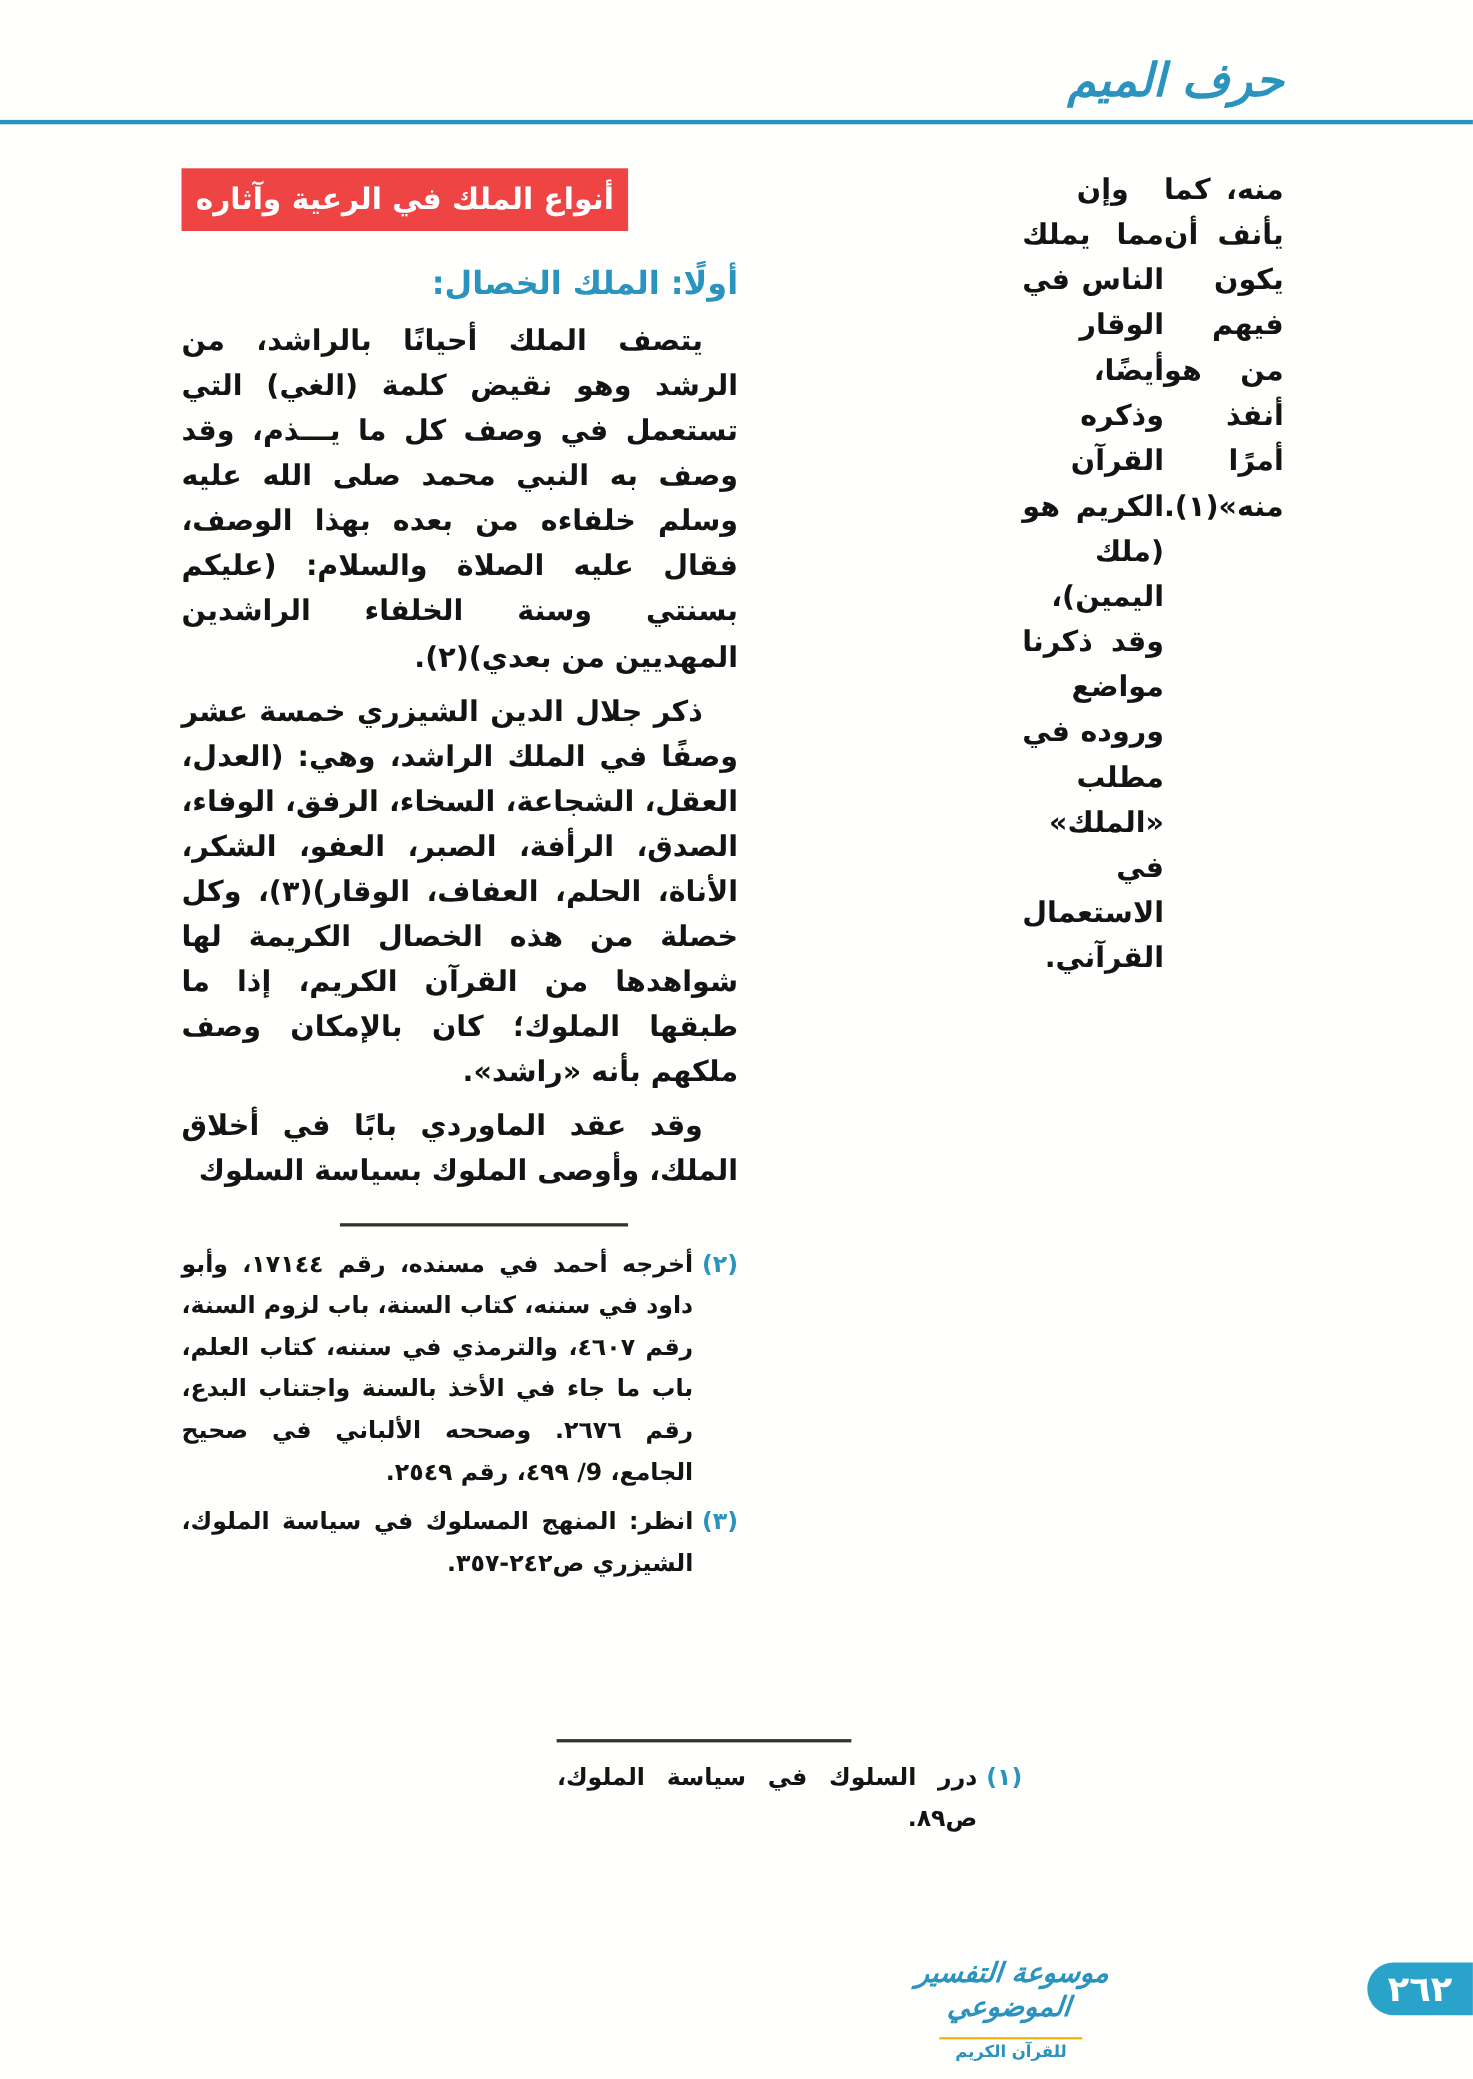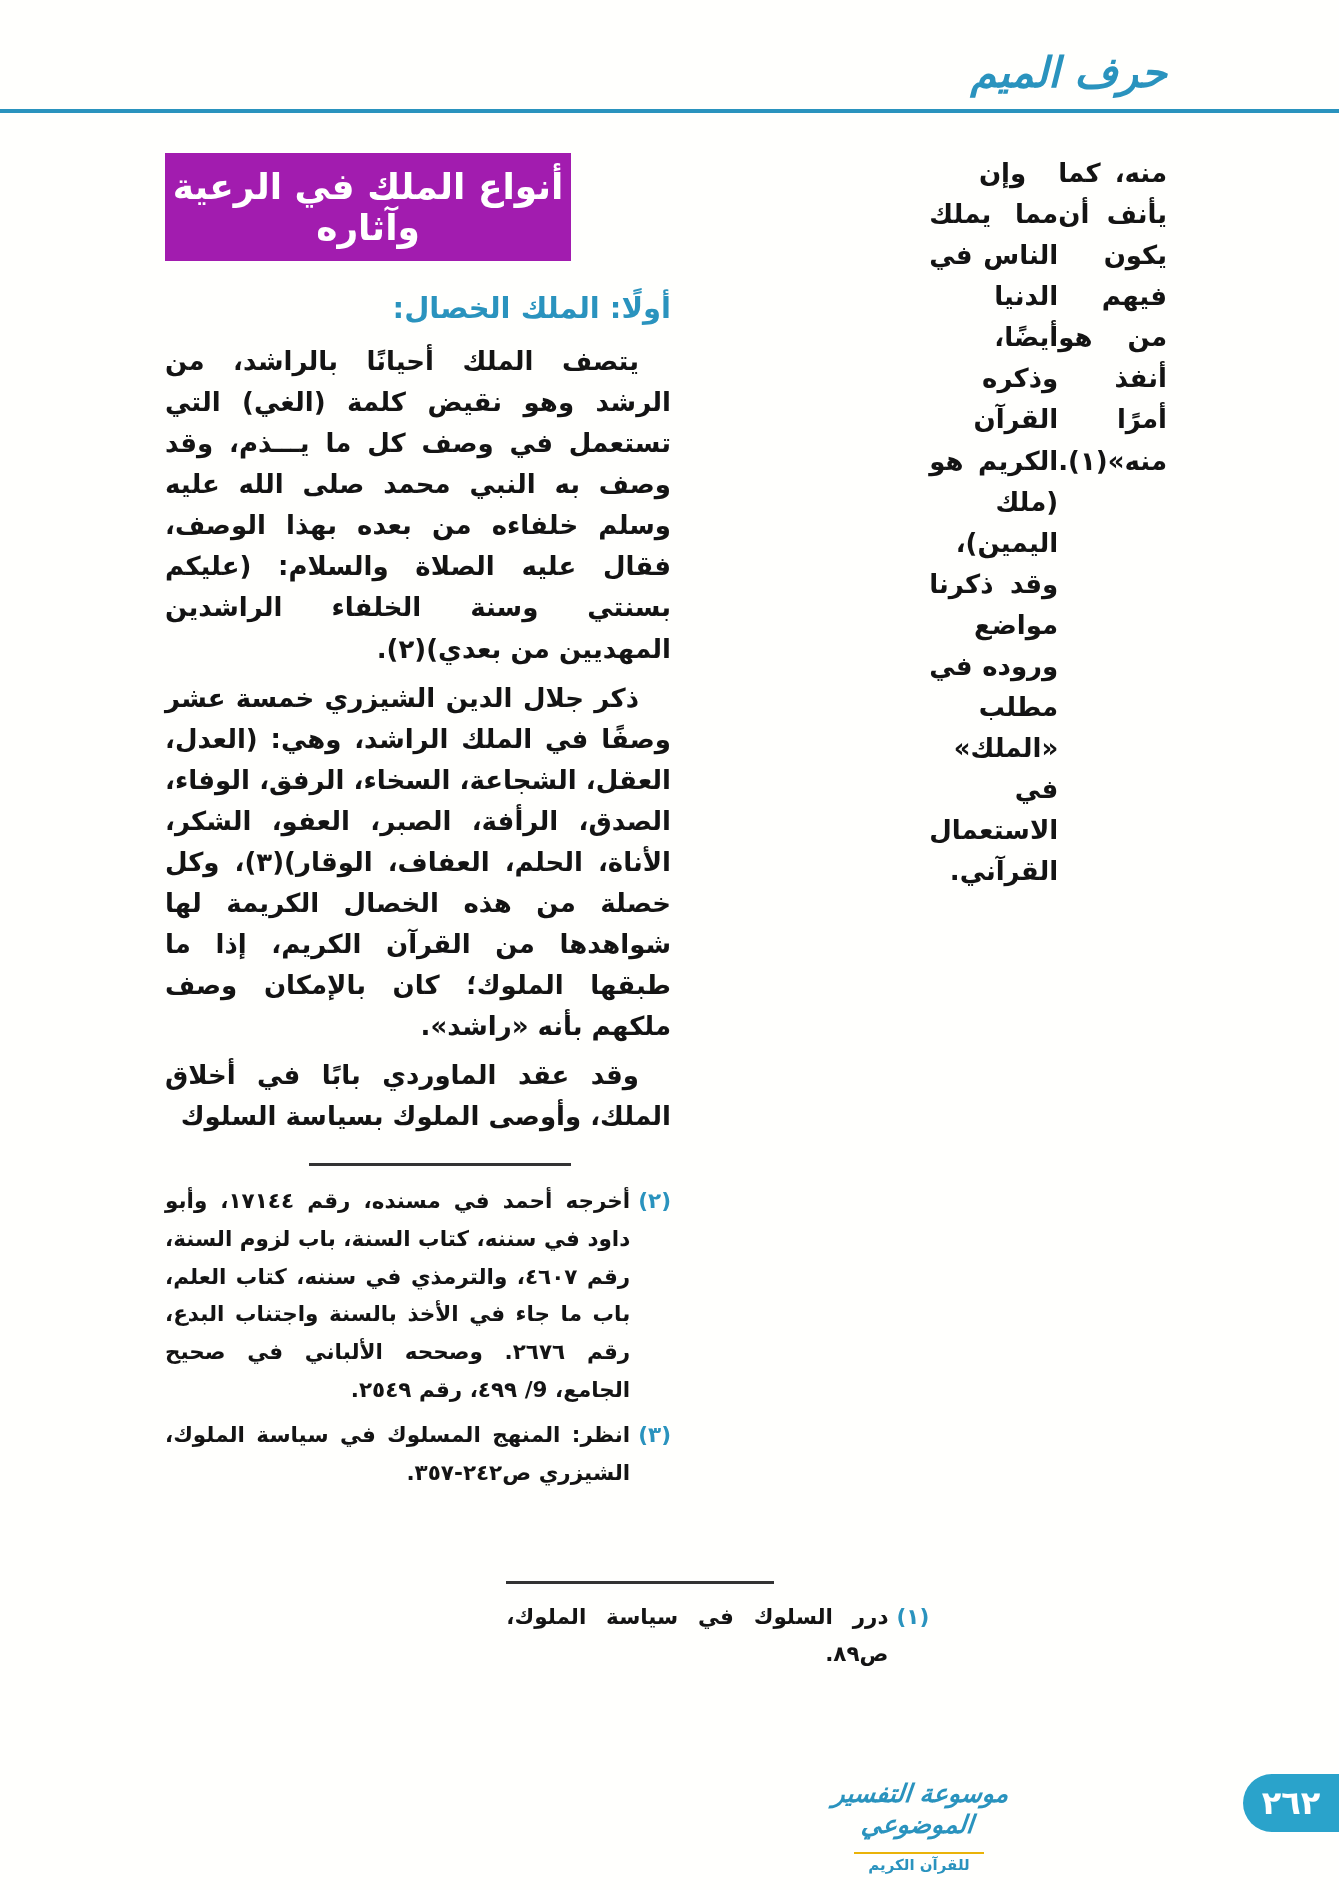--- a/index.html
+++ b/index.html
@@ -41,23 +41,23 @@
     text-align: justify;
     text-indent: 32px;
     margin-bottom: 8px;
   }
   .no-indent { text-indent: 0; }
 
   
   .section-box {
     width: 406px;
     margin: 0 auto 0 0;           
-    background: #a21caf;
+    background: #ef4444;
     color: #ffffff;
-    font-size: 36px; font-weight: 700;
+    font-size: 27px; font-weight: 700;
     text-align: center;
     padding: 13px 6px;
   }
   .subheading {
     color: #2a93be;
     font-size: 29px; font-weight: 700;
     margin: 30px 0 16px;
     text-align: right;
   }
 
@@ -95,21 +95,21 @@
   .logo-line2 {
     margin-top: 12px;
     font-size: 15px; font-weight: bold; 
     border-top: 2px solid #eab308;
     display: inline-block;
     padding: 2px 14px 0;
   }
   .page-number {
     position: absolute;
     right: 0; bottom: 58px;
-    width: 96px; height: 58px;
+    width: 96px; height: 48px;
     background: #2aa3cb;
     color: #ffffff;
     font-size: 32px; font-weight: bold;
     display: flex; align-items: center; justify-content: center;
     border-radius: 30px 0 0 30px;
   }
 </style>
 </head>
 <body>
 
@@ -117,21 +117,21 @@
 
   <header class="page-header">
     <div class="chapter-title">حرف الميم</div>
     <div class="header-rule"></div>
   </header>
 
   <main class="content">
 
     <section class="col-right">
       <p class="body-text no-indent">منه، كما يأنف أن يكون فيهم من هو أنفذ أمرًا منه»(١).</p>
-      <p class="body-text">وإن مما يملك الناس في الدنيا أيضًا، وذكره القرآن الكريم هو (ملك اليمين)، وقد ذكرنا مواضع وروده في مطلب «الملك» في الاستعمال القرآني.</p>
+      <p class="body-text">وإن مما يملك الناس في الوقار أيضًا، وذكره القرآن الكريم هو (ملك اليمين)، وقد ذكرنا مواضع وروده في مطلب «الملك» في الاستعمال القرآني.</p>
 
       <div class="footnotes footnotes-right">
         <div class="fn-sep fn-sep-right"></div>
         <div class="fn-row">
           <span class="fn-num">(١)</span>
           <span class="fn-text">درر السلوك في سياسة الملوك، ص٨٩.</span>
         </div>
       </div>
     </section>
 

